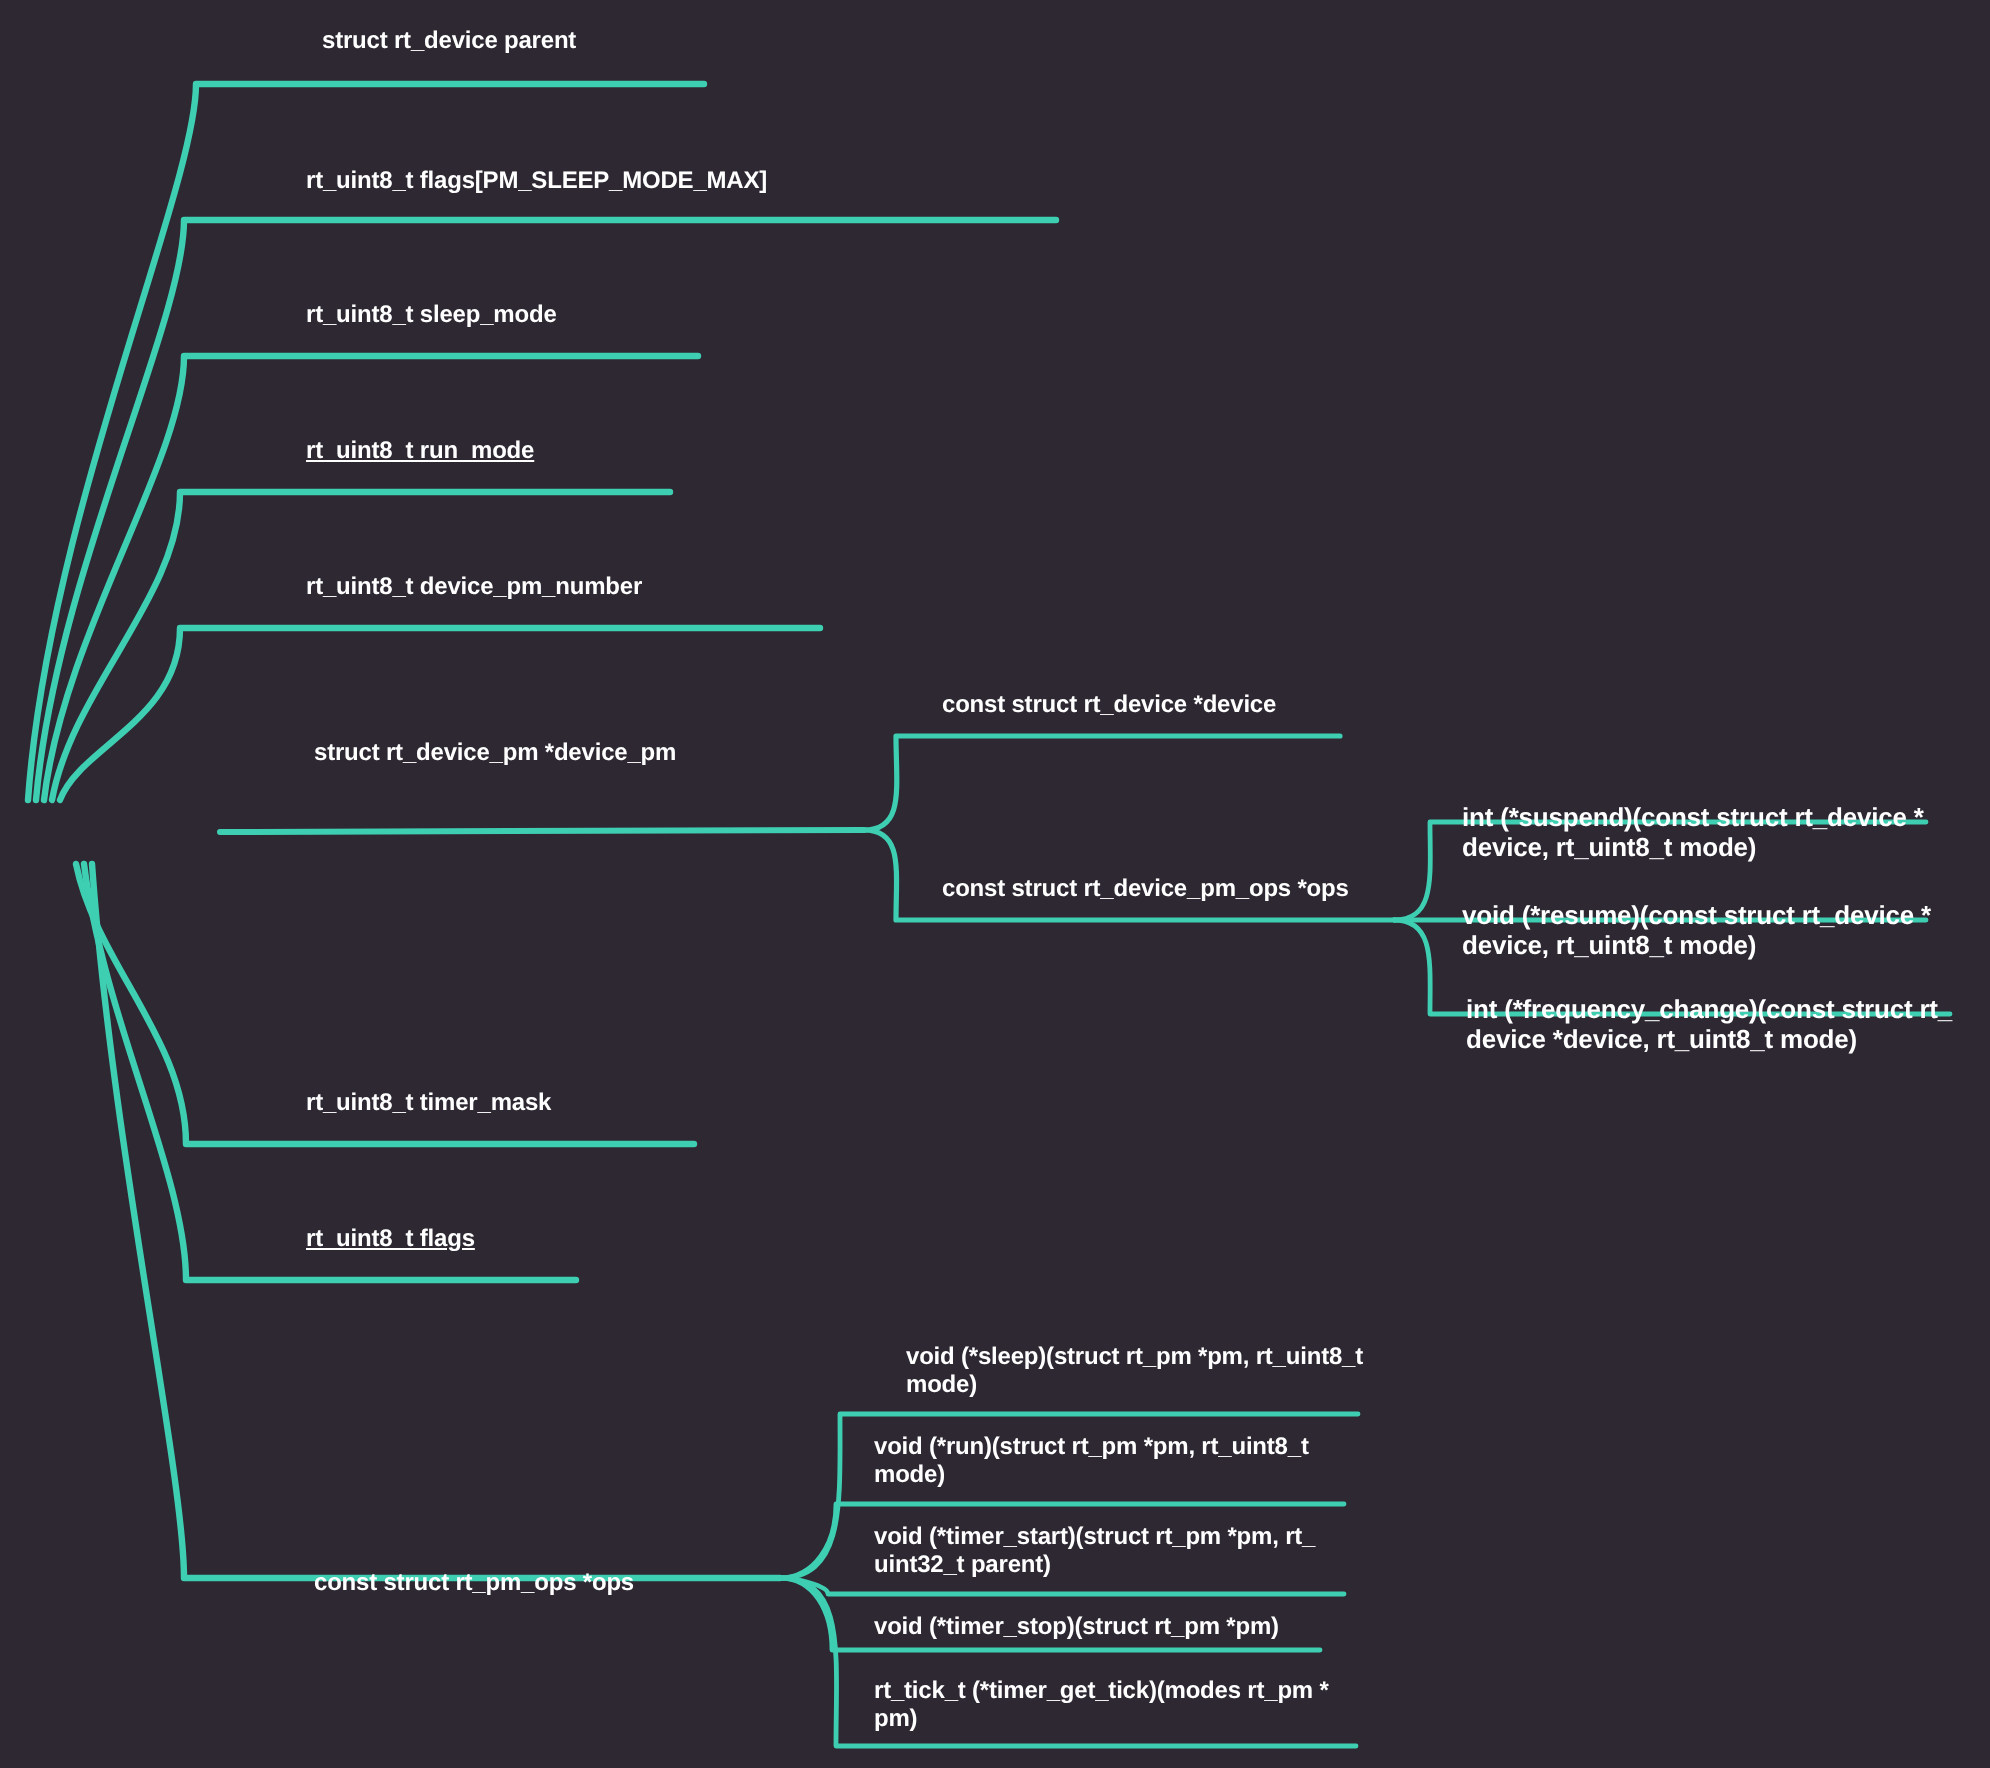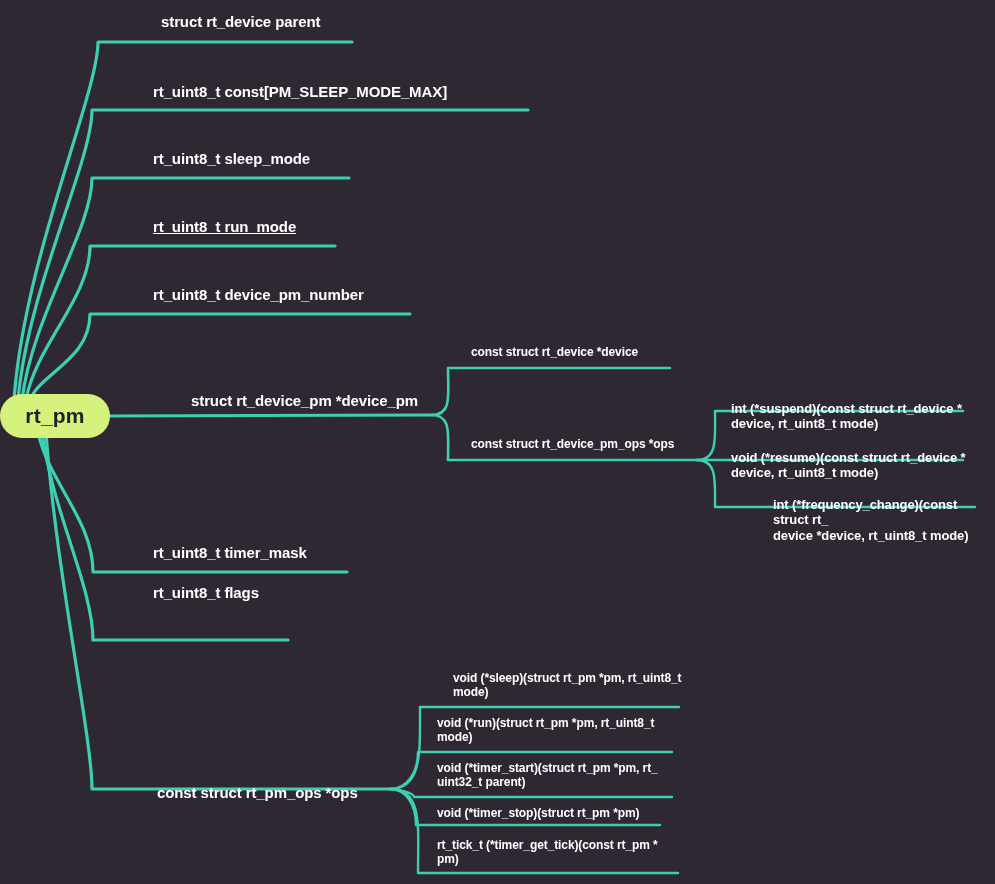--- a/index.html
+++ b/index.html
@@ -29,21 +29,21 @@
   }
   .node-label {
     position: absolute;
     color: #ffffff;
     font-weight: bold;
     line-height: 1.18;
     white-space: pre-line;
     letter-spacing: -0.1px;
   }
   .lvl1 {
-    font-size: 15px;
+    font-size: 12px;
     text-align: center;
   }
   .lvl2 {
     font-size: 12px;
   }
   .lvl3 {
     font-size: 13px;
     margin-top: 26px;
   }
   .root-node {
@@ -81,50 +81,49 @@
         <path d="M 697 460 C 701.4 460, 710 460, 710 460 L 963 460" stroke="#3ecfb2" stroke-width="2.4" fill="none"></path>
         <path d="M 697 460 C 717.427 460, 715 481.15, 715 507 L 975 507" stroke="#3ecfb2" stroke-width="2.4" fill="none"></path>
         <path d="M 390 789 C 422.362 789, 420 752.1, 420 707 L 679 707" stroke="#3ecfb2" stroke-width="2.4" fill="none"></path>
         <path d="M 390 789 C 407.017 789, 418 772.35, 418 752 L 672 752" stroke="#3ecfb2" stroke-width="2.4" fill="none"></path>
         <path d="M 390 789 C 397.128 789, 414 792.6, 414 797 L 672 797" stroke="#3ecfb2" stroke-width="2.4" fill="none"></path>
         <path d="M 390 789 C 406.676 789, 416 805.2, 416 825 L 660 825" stroke="#3ecfb2" stroke-width="2.4" fill="none"></path>
         <path d="M 390 789 C 423.044 789, 418 826.8, 418 873 L 678 873" stroke="#3ecfb2" stroke-width="2.4" fill="none"></path>
       </g>
   </svg>
 
-  <div class="root-node" style="left: 0px; top: 394px; width: 110px; height: 44px; background: rgb(212, 242, 124); color: rgb(36, 32, 42);">rt_pm</div>
 
   <div id="labels-lvl1">
       <div class="node-label lvl1" style="left: 161px; top: 13px;">struct rt_device parent</div>
-      <div class="node-label lvl1" style="left: 153px; top: 83px;">rt_uint8_t const[PM_SLEEP_MODE_MAX]</div>
+      <div class="node-label lvl1" style="left: 153px; top: 83px;">rt_uint8_t flags[PM_SLEEP_MODE_MAX]</div>
       <div class="node-label lvl1" style="left: 153px; top: 150px;">rt_uint8_t sleep_mode</div>
       <div class="node-label lvl1" style="left: 153px; top: 218px; text-decoration: underline;">rt_uint8_t run_mode</div>
       <div class="node-label lvl1" style="left: 153px; top: 286px;">rt_uint8_t device_pm_number</div>
-      <div class="node-label lvl1" style="left: 157px; top: 392px; margin-left: 34px;">struct rt_device_pm *device_pm</div>
+      <div class="node-label lvl1" style="left: 157px; top: 369px;">struct rt_device_pm *device_pm</div>
       <div class="node-label lvl1" style="left: 153px; top: 544px;">rt_uint8_t timer_mask</div>
-      <div class="node-label lvl1" style="left: 153px; top: 584px;">rt_uint8_t flags</div>
+      <div class="node-label lvl1" style="left: 153px; top: 612px; text-decoration: underline;">rt_uint8_t flags</div>
       <div class="node-label lvl1" style="left: 157px; top: 760px; margin-top: 24px;">const struct rt_pm_ops *ops</div>
     </div>
   <div id="labels-device-pm">
       <div class="node-label lvl2" style="left: 471px; top: 345px;">const struct rt_device *device</div>
       <div class="node-label lvl2" style="left: 471px; top: 437px;">const struct rt_device_pm_ops *ops</div>
     </div>
   <div id="labels-device-pm-ops">
       <div class="node-label lvl3" style="left: 731px; top: 375px;">int (*suspend)(const struct rt_device *
 device, rt_uint8_t mode)</div>
       <div class="node-label lvl3" style="left: 731px; top: 424px;">void (*resume)(const struct rt_device *
 device, rt_uint8_t mode)</div>
-      <div class="node-label lvl3" style="left: 773px; top: 471px;">int (*frequency_change)(const struct rt_
+      <div class="node-label lvl3" style="left: 733px; top: 471px;">int (*frequency_change)(const struct rt_
 device *device, rt_uint8_t mode)</div>
     </div>
   <div id="labels-pm-ops">
       <div class="node-label lvl2" style="left: 437px; top: 671px; margin-left: 16px;">void (*sleep)(struct rt_pm *pm, rt_uint8_t
 mode)</div>
       <div class="node-label lvl2" style="left: 437px; top: 716px;">void (*run)(struct rt_pm *pm, rt_uint8_t
 mode)</div>
       <div class="node-label lvl2" style="left: 437px; top: 761px;">void (*timer_start)(struct rt_pm *pm, rt_
 uint32_t parent)</div>
       <div class="node-label lvl2" style="left: 437px; top: 806px;">void (*timer_stop)(struct rt_pm *pm)</div>
-      <div class="node-label lvl2" style="left: 437px; top: 838px;">rt_tick_t (*timer_get_tick)(const rt_pm *
+      <div class="node-label lvl2" style="left: 437px; top: 838px;">rt_tick_t (*timer_get_tick)(modes rt_pm *
 pm)</div>
     </div>
 
 </div>
 
 </body></html>

